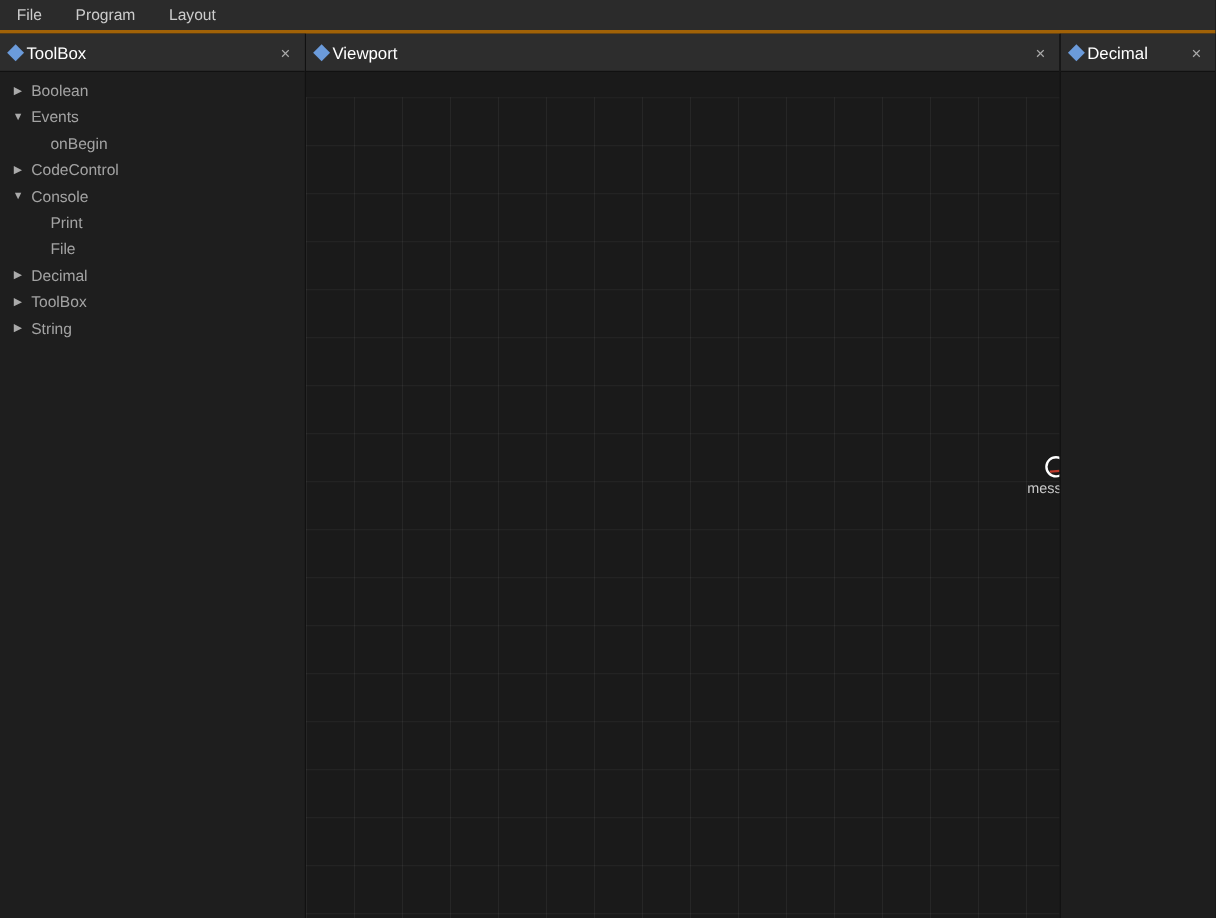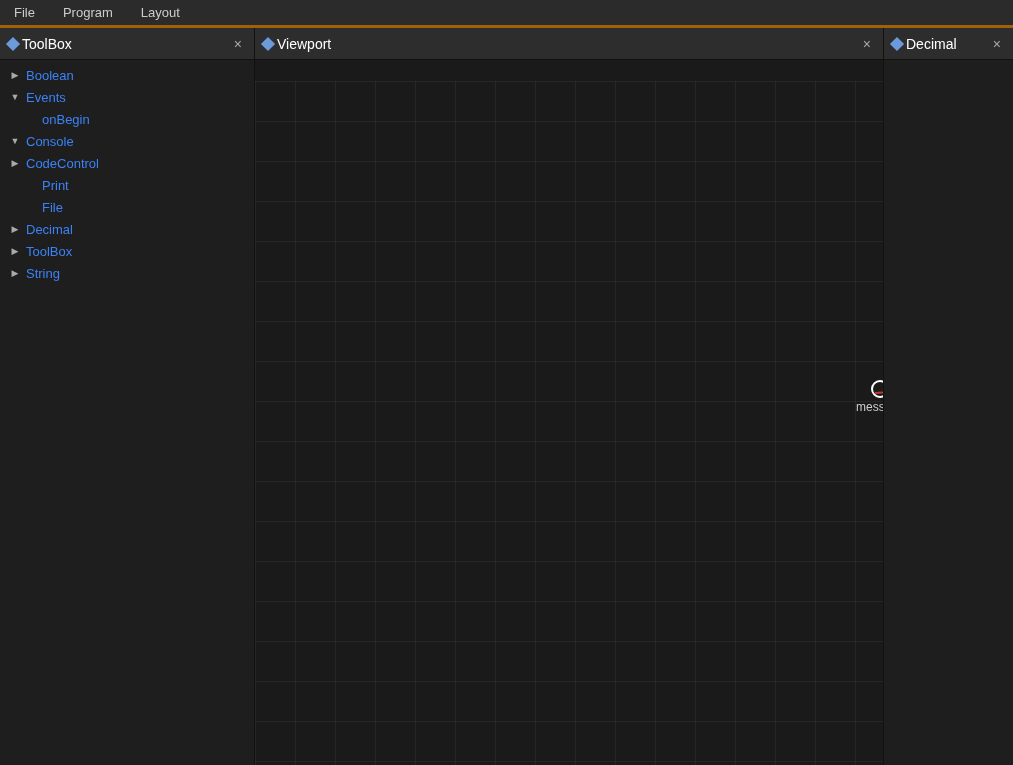--- a/index.html
+++ b/index.html
@@ -86,21 +86,21 @@
     .tree-container {
       padding: 4px 0;
       overflow-y: auto;
       flex: 1;
     }
     .tree-item {
       display: flex;
       align-items: center;
       padding: 2px 8px;
       cursor: pointer;
-      color: #3b82f6;
+      color: #a3a3a3;
       height: 22px;
       text-align: center;
     }
     .tree-item.indent-1 { padding-left: 24px; }
     .arrow {
       width: 14px;
       height: 14px;
       display: inline-flex;
       align-items: center;
       justify-content: center;
@@ -214,26 +214,26 @@
         </div>
         <div class="tree-item">
           <span class="arrow down"></span>
           <span>Events</span>
         </div>
         <div class="tree-item indent-1">
           <span class="arrow none"></span>
           <span>onBegin</span>
         </div>
         <div class="tree-item">
+          <span class="arrow right"></span>
+          <span>CodeControl</span>
+        </div>
+        <div class="tree-item">
           <span class="arrow down"></span>
           <span>Console</span>
-        </div>
-        <div class="tree-item">
-          <span class="arrow right"></span>
-          <span>CodeControl</span>
         </div>
         <div class="tree-item indent-1">
           <span class="arrow none"></span>
           <span>Print</span>
         </div>
         <div class="tree-item indent-1">
           <span class="arrow none"></span>
           <span>File</span>
         </div>
         <div class="tree-item">

